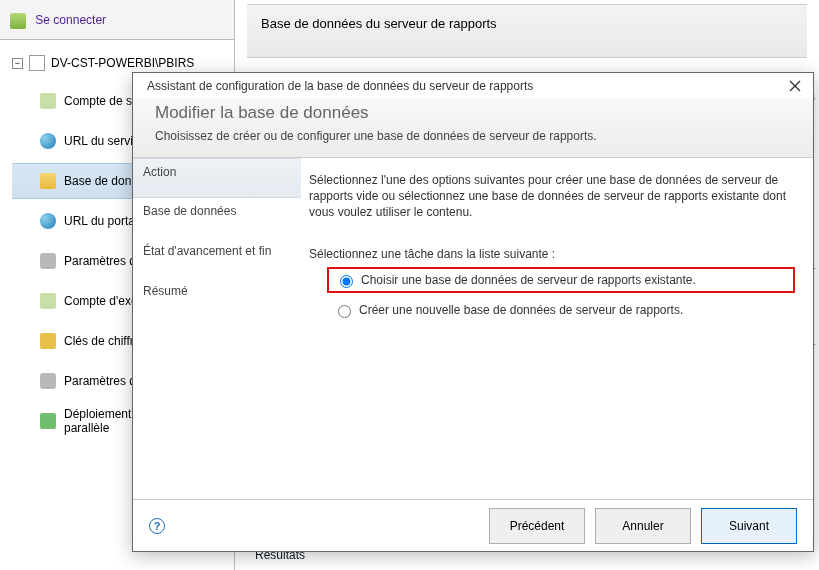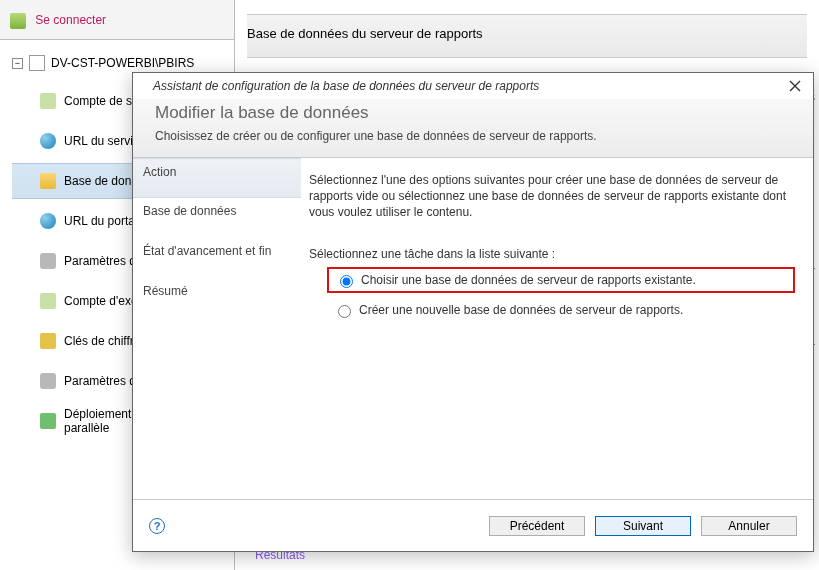--- a/index.html
+++ b/index.html
@@ -5,51 +5,51 @@
   * { box-sizing: border-box; font-family: 'Segoe UI', Tahoma, sans-serif; }
   body { margin: 0; background: #fff; width: 819px; height: 570px; overflow: hidden; position: relative; font-size: 12px; }
 
   
   .bg-left {
     position: absolute; left: 0; top: 0; width: 235px; height: 570px;
     border-right: 1px solid #bbb; background: #fff;
   }
   .connect-bar {
     height: 40px; line-height: 40px; padding-left: 10px;
-    border-bottom: 1px solid #bbb; background: #f4f4f4; color: #be185d;
+    border-bottom: 1px solid #bbb; background: #f4f4f4; color: #4c1d95;
   }
   .connect-bar .ic { display: inline-block; width:16px; height:16px; vertical-align:middle; margin-right:6px; position:relative; }
   .tree { padding: 15px 0 0 12px; }
   .tree-root { display:flex; align-items:center; margin-bottom:12px; }
   .tree-root .tog { width:11px; height:11px; border:1px solid #888; display:inline-flex; align-items:center; justify-content:center; font-size:9px; line-height:9px; margin-right:6px; }
   .tree-root .svr { width:16px; height:16px; background:#fff; border:1px solid #999; margin-right:6px; position:relative; }
   .nav-item { display:flex; align-items:center; height:36px; padding-left: 28px; margin-bottom:4px; }
   .nav-item .lbl { white-space:nowrap; overflow:hidden; }
   .nav-item.sel { background: linear-gradient(#d6e6f4,#cfe0f0); border-top:1px solid #b0c8df; border-bottom:1px solid #b0c8df; }
   .nav-ic { width:16px; height:16px; margin-right:8px; display:inline-block; position:relative; flex-shrink:0; }
 
   
   .bg-right {
     position: absolute; left:235px; top:0; right:0; height:570px; background:#fff;
   }
   .bg-title {
-    margin: 14px 12px 0 12px; height: 44px; line-height:38px;
-    border-top:1px solid #ccc; border-bottom:1px solid #ccc;
+    margin: 4px 12px 0 12px; height: 54px; line-height:38px;
+    padding-left: 14px; border-top:1px solid #ccc; border-bottom:1px solid #ccc;
     background: linear-gradient(#f3f3f3,#e9e9e9); font-size:13px;
   }
   .bg-snip { position:absolute; right:4px; color:#444; font-size:12px; }
 
   
   .dialog {
     position: absolute; left: 132px; top: 72px; width: 682px; height: 480px;
     background: #fff; border: 1px solid #666; box-shadow: 0 4px 18px rgba(0,0,0,.25);
   }
   .dlg-titlebar {
     display:flex; align-items:center; justify-content:space-between;
-    height:26px; padding:0 6px 0 20px;font-style:italic;
+    height:26px; padding:0 6px 0 14px;
   }
   .dlg-title { font-size:12px; color:#333; }
   .dlg-close { width:24px; height:24px; display:flex; align-items:center; justify-content:center; cursor:pointer; }
   .dlg-close svg { width:12px; height:12px; }
   .dlg-header {
     padding: 4px 14px 14px 22px;
     background: linear-gradient(#f8f8f8,#ececec);
     border-bottom: 1px solid #ccc;
   }
   .dlg-h1 { font-size:17px; color:#666; margin:0 0 6px 0; font-weight:400; }
@@ -65,21 +65,21 @@
   .task-label { margin-top: 26px; margin-bottom: 4px; }
   .radio-row { display:flex; align-items:center; margin: 6px 0 6px 18px; padding:3px 6px; }
   .radio-row input { margin-right:8px; }
   .radio-row.highlight { border:2px solid #d11; }
   .dlg-footer {
     position:absolute; bottom:0; left:0; right:0; height:52px;
     border-top:1px solid #ccc; display:flex; align-items:center; padding:0 16px; background:#fff;
   }
   .help-ic { width:16px; height:16px; border-radius:50%; border:1px solid #1e6fbf; color:#1e6fbf; display:flex; align-items:center; justify-content:center; font-size:11px; font-weight:bold; }
   .spacer { flex:1; }
-  .btn { min-width:96px; height:20px; margin-left:10px; background:#efefef; border:1px solid #adadad; font-size:12px; cursor:pointer; padding:0 2px; }
+  .btn { min-width:96px; height:36px; margin-left:10px; background:#efefef; border:1px solid #adadad; font-size:12px; cursor:pointer; padding:0 2px; }
   .btn.primary { border:1.5px solid #0067c0; background:#e6f1fb; }
 
   
   .ic-db { background: linear-gradient(#f7d774,#e9b93a); border-radius:2px; }
   .ic-globe { background: radial-gradient(circle at 30% 30%, #8ed0f0, #1e7fb8); border-radius:50%; }
   .ic-gear { background: #b8b8b8; border-radius:3px; }
   .ic-key { background: #e6c24a; border-radius:2px; }
   .ic-deploy { background: #6fbf6f; border-radius:2px; }
   .ic-user { background: #c8e0a8; border-radius:2px; }
   .ic-conn { background: linear-gradient(#b7d87a,#7eb33e); border-radius:2px; }
@@ -137,21 +137,21 @@
   </div>
 </div>
 
 <div class="bg-right">
   <div class="bg-title">
     <span>Base de données du serveur de rapports</span>
   </div>
   <span class="bg-snip" style="top:90px;">dans</span>
   <span class="bg-snip" style="top:264px;">fier</span>
   <span class="bg-snip" style="top:334px;">ata</span>
-  <div style="position:absolute; left:12px; bottom:4px; right:12px; border-top:1px solid #ccc; padding:4px 8px; color:#8b5cf6;">
+  <div style="position:absolute; left:12px; bottom:4px; right:12px; border-top:1px solid #ccc; padding:4px 8px; color:#0f172a;">
     <span>Resultats</span>
   </div>
 </div>
 
 <div class="dialog">
   <div class="dlg-titlebar">
     <span class="dlg-title">Assistant de configuration de la base de données du serveur de rapports</span>
     <div class="dlg-close">
       <svg viewBox="0 0 12 12">
           <path d="M1 1 L11 11 M11 1 L1 11" stroke="#333" stroke-width="1.4"></path>
@@ -179,16 +179,16 @@
       <label class="radio-row">
         <input type="radio" name="task" style="">
         <span>Créer une nouvelle base de données de serveur de rapports.</span>
       </label>
     </div>
   </div>
   <div class="dlg-footer">
     <div class="help-ic">?</div>
     <div class="spacer"></div>
     <button class="btn">Précédent</button>
+    <button class="btn">Annuler</button>
     <button class="btn primary">Suivant</button>
-    <button class="btn">Annuler</button>
   </div>
 </div>
 
 </body></html>

